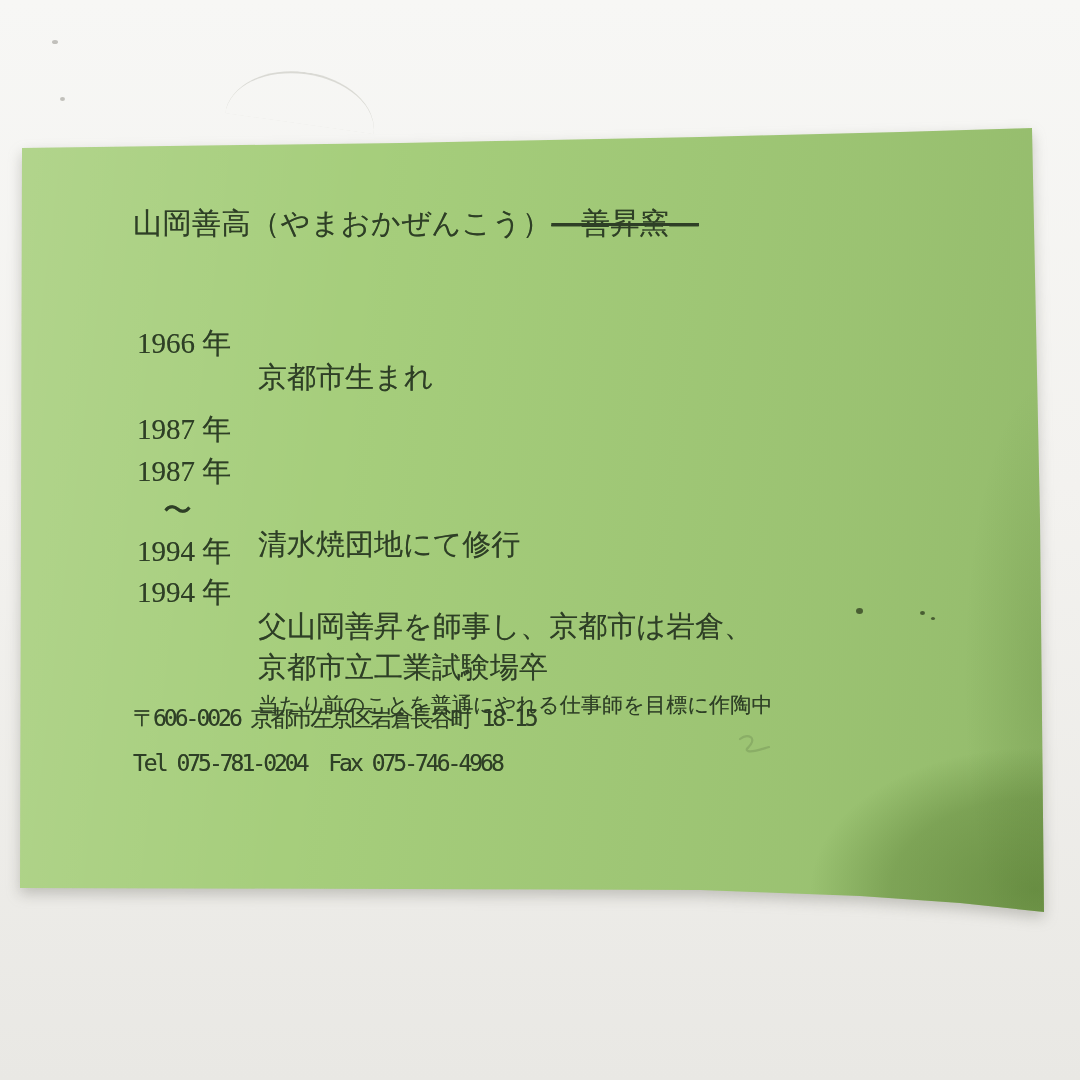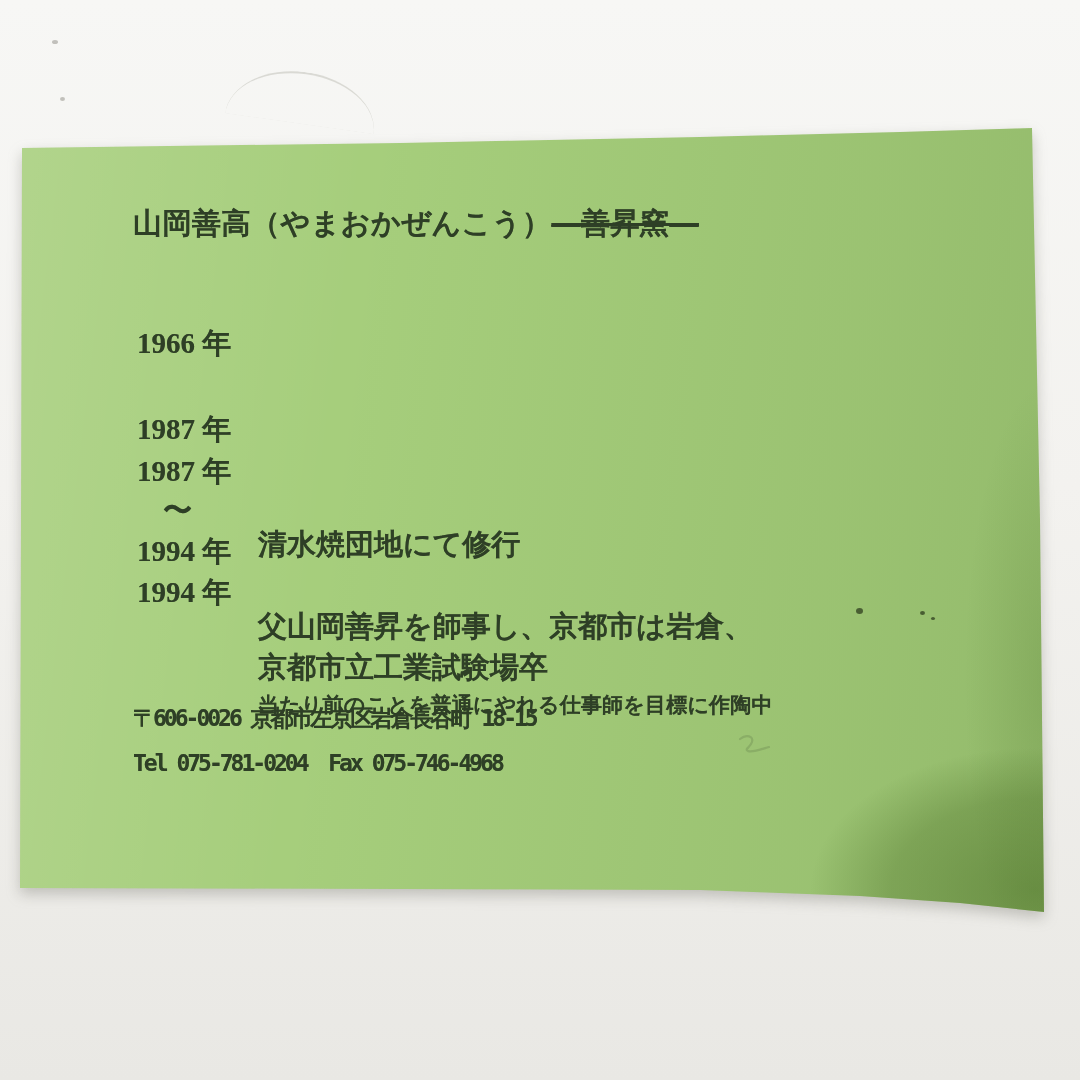--- a/index.html
+++ b/index.html
@@ -15,21 +15,20 @@
   .paper{
     position:absolute;inset:0;
     clip-path:polygon(22px 148px,400px 143px,700px 137px,900px 132px,1032px 128px,
                       1040px 520px,1044px 912px,960px 903px,860px 896px,700px 890px,
                       400px 889px,20px 888px);
     background:
       radial-gradient(ellipse 300px 190px at 1035px 890px, rgba(50,85,15,.42) 0%, rgba(50,85,15,.26) 48%, rgba(50,85,15,0) 75%),
       radial-gradient(ellipse 120px 430px at 1048px 680px, rgba(50,85,15,.16) 0%, rgba(50,85,15,0) 70%),
       linear-gradient(97deg, rgba(255,255,248,.14) 0%, rgba(255,255,248,0) 32%, rgba(40,75,10,.09) 75%, rgba(40,75,10,.16) 100%),
       var(--paper,#a6ce7c);
-    font-weight: bold;
   }
 
   
   .jp{position:absolute;color:var(--ink,#2e3f26);font-size:29px;line-height:34px;white-space:pre;
       text-shadow:0 0 0.6px rgba(46,63,38,.6);}
   .title{left:133px;top:206px;letter-spacing:0.5px;}
   .kiln{text-decoration:line-through;text-decoration-thickness:2.5px;}
   .row{left:0;top:0;width:1068px;height:34px;}
   .row .year{position:absolute;left:137px;}
   .row.tilde .year{left:163px;}
@@ -60,20 +59,21 @@
   <div class="speck bg" style="left:204px;top:270px;width:4px;height:4px;"></div>
   <div class="arc"></div>
 
   <div class="paper-wrap">
     <div class="paper">
 
       <div class="jp title"><span>山岡善高（やまおかぜんこう）</span><span class="kiln">―善昇窯―</span></div>
 
       <div class="jp row" style="top:292px">
         <span class="year">1966 年</span>
+        <span class="desc">京都市生まれ</span>
       </div>
       <div class="jp row" style="top:378px">
         <span class="year">1987 年</span>
       </div>
       <div class="jp row" style="top:420px">
         <span class="year">1987 年</span>
         <span class="desc"></span>
       </div>
       <div class="jp row tilde" style="top:459px">
         <span class="year">〜</span>

